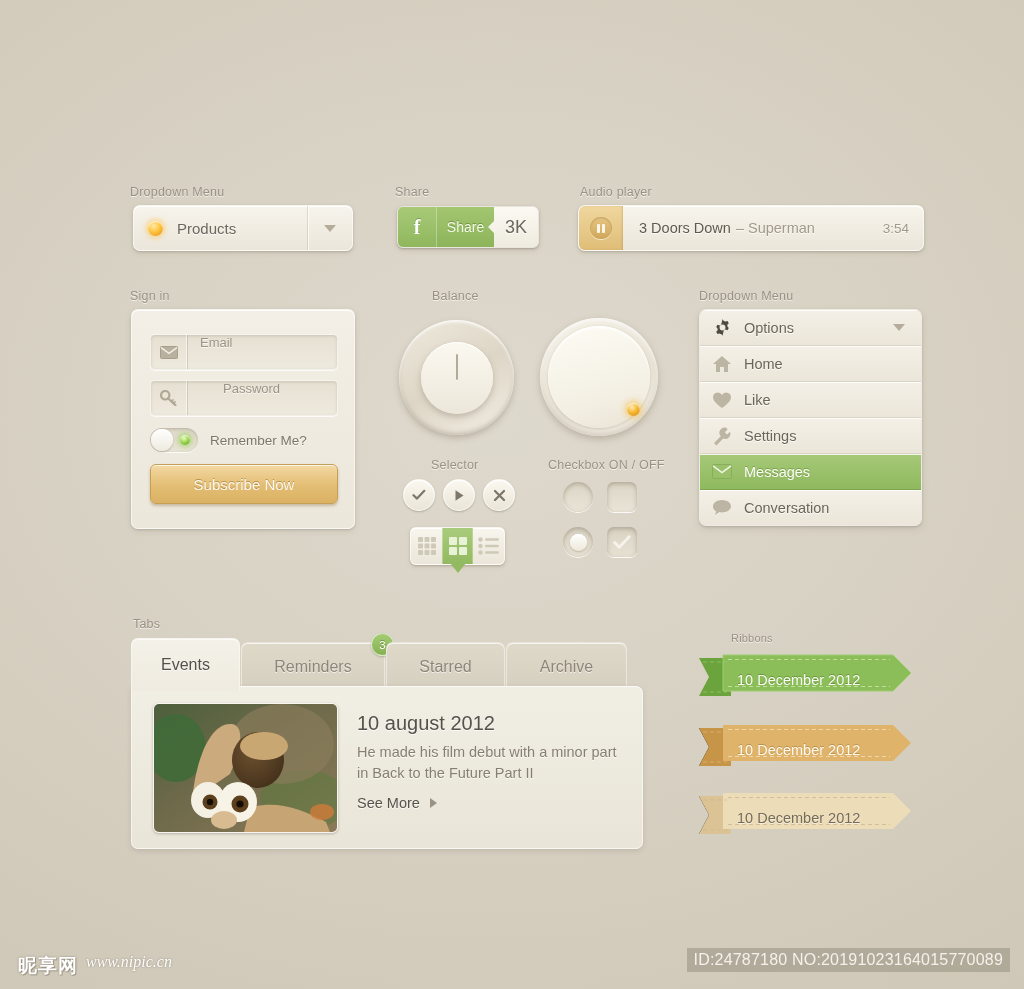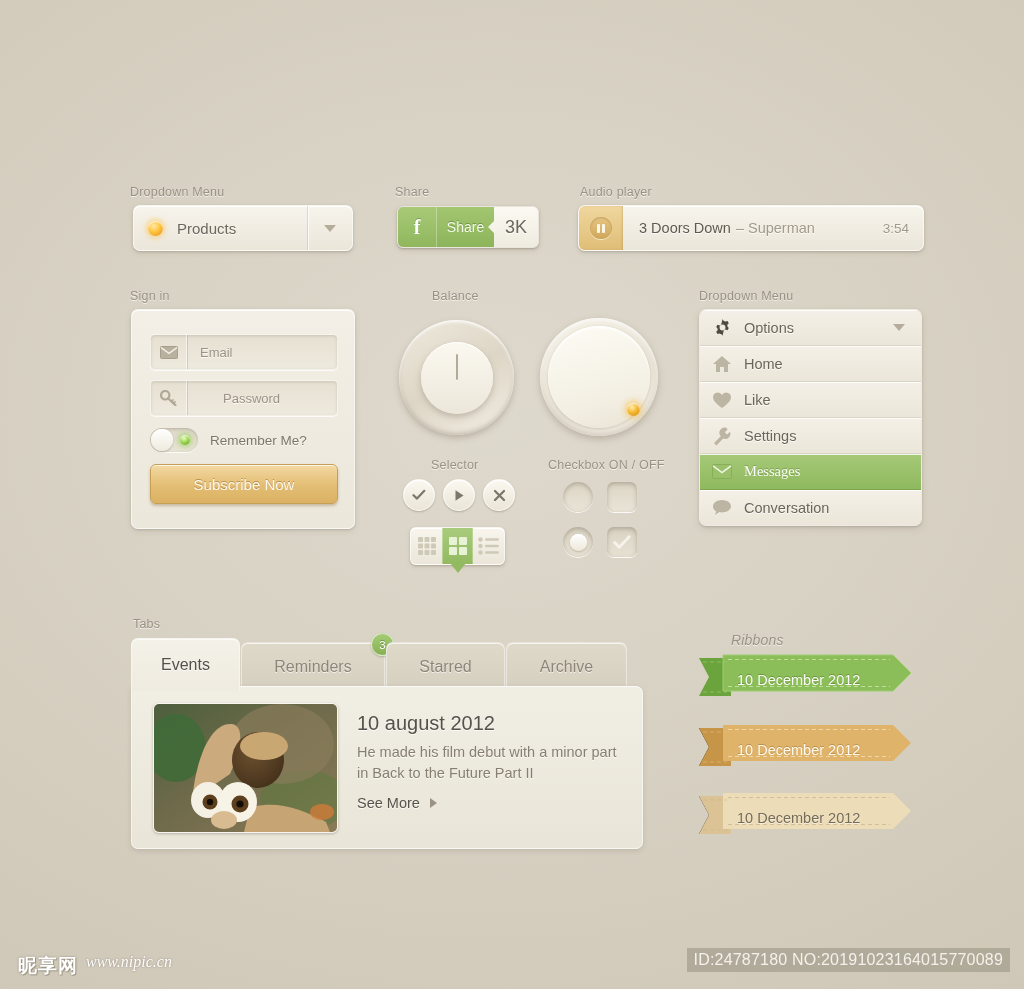--- a/index.html
+++ b/index.html
@@ -67,21 +67,21 @@
   .pause-circle i{display:block;width:3px;height:9px;background:#fbf6ea;border-radius:1px;}
   #audio-player .ap-body{flex:1;padding:0 14px 0 16px;}
   #audio-player .ap-top{display:flex;align-items:baseline;}
   #audio-player .ap-artist{font-size:14.5px;color:#5f594f;text-shadow:0 1px 0 rgba(255,255,255,.8);}
   #audio-player .ap-title{font-size:14.5px;color:#a29a8b;margin-left:5px;text-shadow:0 1px 0 rgba(255,255,255,.8);}
   #audio-player .ap-time{margin-left:auto;font-size:13.5px;color:#a29a8b;text-shadow:0 1px 0 rgba(255,255,255,.8);}
   #audio-player .ap-track{margin-top:6px;height:3px;border-radius:2px;background:#ddd7c8;box-shadow:inset 0 1px 1px rgba(130,120,100,.3);}
   #audio-player .ap-fill{height:100%;border-radius:2px;background:linear-gradient(180deg,#f0a94a,#e0922f);}
   
   #signin-panel{position:absolute;left:131px;top:309px;width:222px;height:218px;}
-  .field{position:absolute;left:18px;width:186px;height:34px;display:flex;align-items:center;
+  .field{position:absolute;left:18px;width:186px;height:34px;display:flex;
     background:linear-gradient(180deg,#e6e0d2 0%,#efeade 100%);border:1px solid rgba(255,255,255,.5);border-radius:5px;
     box-shadow:inset 0 1px 3px rgba(140,130,110,.3),0 1px 0 rgba(255,255,255,.8);}
   .field .fld-ico{width:36px;height:100%;display:flex;align-items:center;justify-content:center;
     border-right:1px solid rgba(170,160,142,.4);box-shadow:inset -1px 0 0 rgba(255,255,255,.6);}
   .field .fld-ph{margin-left:12px;font-size:13px;color:#9b9385;text-shadow:0 1px 0 rgba(255,255,255,.75);}
   #field-email{top:24px;} #field-password{top:70px;gap:23px;}
   #remember-row{position:absolute;left:18px;top:118px;display:flex;align-items:center;}
   .toggle{width:48px;height:24px;border-radius:13px;position:relative;
     background:linear-gradient(180deg,#ddd7c8 0%,#e9e4d6 100%);
     box-shadow:inset 0 1px 3px rgba(140,130,110,.45),0 1px 0 rgba(255,255,255,.85);}
@@ -152,21 +152,21 @@
   #dropdown-menu{position:absolute;left:699px;top:309px;width:221px;border-radius:7px;overflow:hidden;
     border:1px solid rgba(255,255,255,.55);
     box-shadow:0 1px 2px rgba(120,110,92,.3),0 3px 7px rgba(120,110,92,.18);}
   .menu-item{height:35px;display:flex;align-items:center;position:relative;
     background:linear-gradient(180deg,#f4f0e7 0%,#ebe6d9 100%);
     border-bottom:1px solid rgba(186,177,158,.45);box-shadow:inset 0 1px 0 rgba(255,255,255,.85);}
   .menu-item:last-child{border-bottom:none;}
   .menu-item .mi-ico{width:44px;display:flex;align-items:center;justify-content:center;}
   .menu-item .mi-label{font-size:14.5px;color:#6b6559;text-shadow:0 1px 0 rgba(255,255,255,.85);}
   .menu-item .mi-caret{margin-left:auto;margin-right:16px;}
-  .menu-item.active{background:linear-gradient(180deg,#a6c978 0%,#8fb95e 100%);border-bottom:1px solid #7da54e;font-family:Liberation Serif, serif;}
+  .menu-item.active{background:linear-gradient(180deg,#a6c978 0%,#8fb95e 100%);border-bottom:1px solid #7da54e;}
   .menu-item.active .mi-label{color:#fbfdf6;text-shadow:0 -1px 0 rgba(90,120,50,.5);}
   
   #tabs-row{position:absolute;left:131px;top:638px;display:flex;align-items:flex-end;}
   .tab{height:48px;display:flex;align-items:center;justify-content:center;position:relative;
     border-top-left-radius:7px;border-top-right-radius:7px;
     background:linear-gradient(180deg,#dfd9ca 0%,#d5cfbf 100%);
     border:1px solid rgba(255,255,255,.45);border-bottom:none;
     box-shadow:inset 0 1px 0 rgba(255,255,255,.7);
     font-size:16px;color:#8d8678;text-shadow:0 1px 0 rgba(255,255,255,.7);}
   .tab.active{height:52px;background:linear-gradient(180deg,#f4f1e8 0%,#efebe0 100%);color:#55504a;z-index:3;}
@@ -209,21 +209,21 @@
   <div class="sec-label" style="left:130px;top:185px;">Dropdown Menu</div>
   <div class="sec-label" style="left:395px;top:185px;">Share</div>
   <div class="sec-label" style="left:580px;top:185px;">Audio player</div>
   <div class="sec-label" style="left:130px;top:289px;">Sign in</div>
   <div class="sec-label" style="left:432px;top:289px;">Balance</div>
   <div class="sec-label" style="left:578px;top:289px;margin-top:36px;">Volume</div>
   <div class="sec-label" style="left:699px;top:289px;">Dropdown Menu</div>
   <div class="sec-label" style="left:431px;top:458px;">Selector</div>
   <div class="sec-label" style="left:548px;top:458px;">Checkbox ON / OFF</div>
   <div class="sec-label" style="left:133px;top:617px;">Tabs</div>
-  <div class="sec-label" style="left:731px;top:632px;font-size:14px;font-style:italic;">Ribbons</div>
+  <div class="sec-label" style="left:731px;top:632px;font-size:11px;">Ribbons</div>
 
   <div id="dropdown-products">
     <span class="led"></span>
     <span class="dd-label">Products</span>
     <span class="dd-arrow-wrap">
       <span class="caret-down"></span>
     </span>
   </div>
 
   <div id="share-button">

